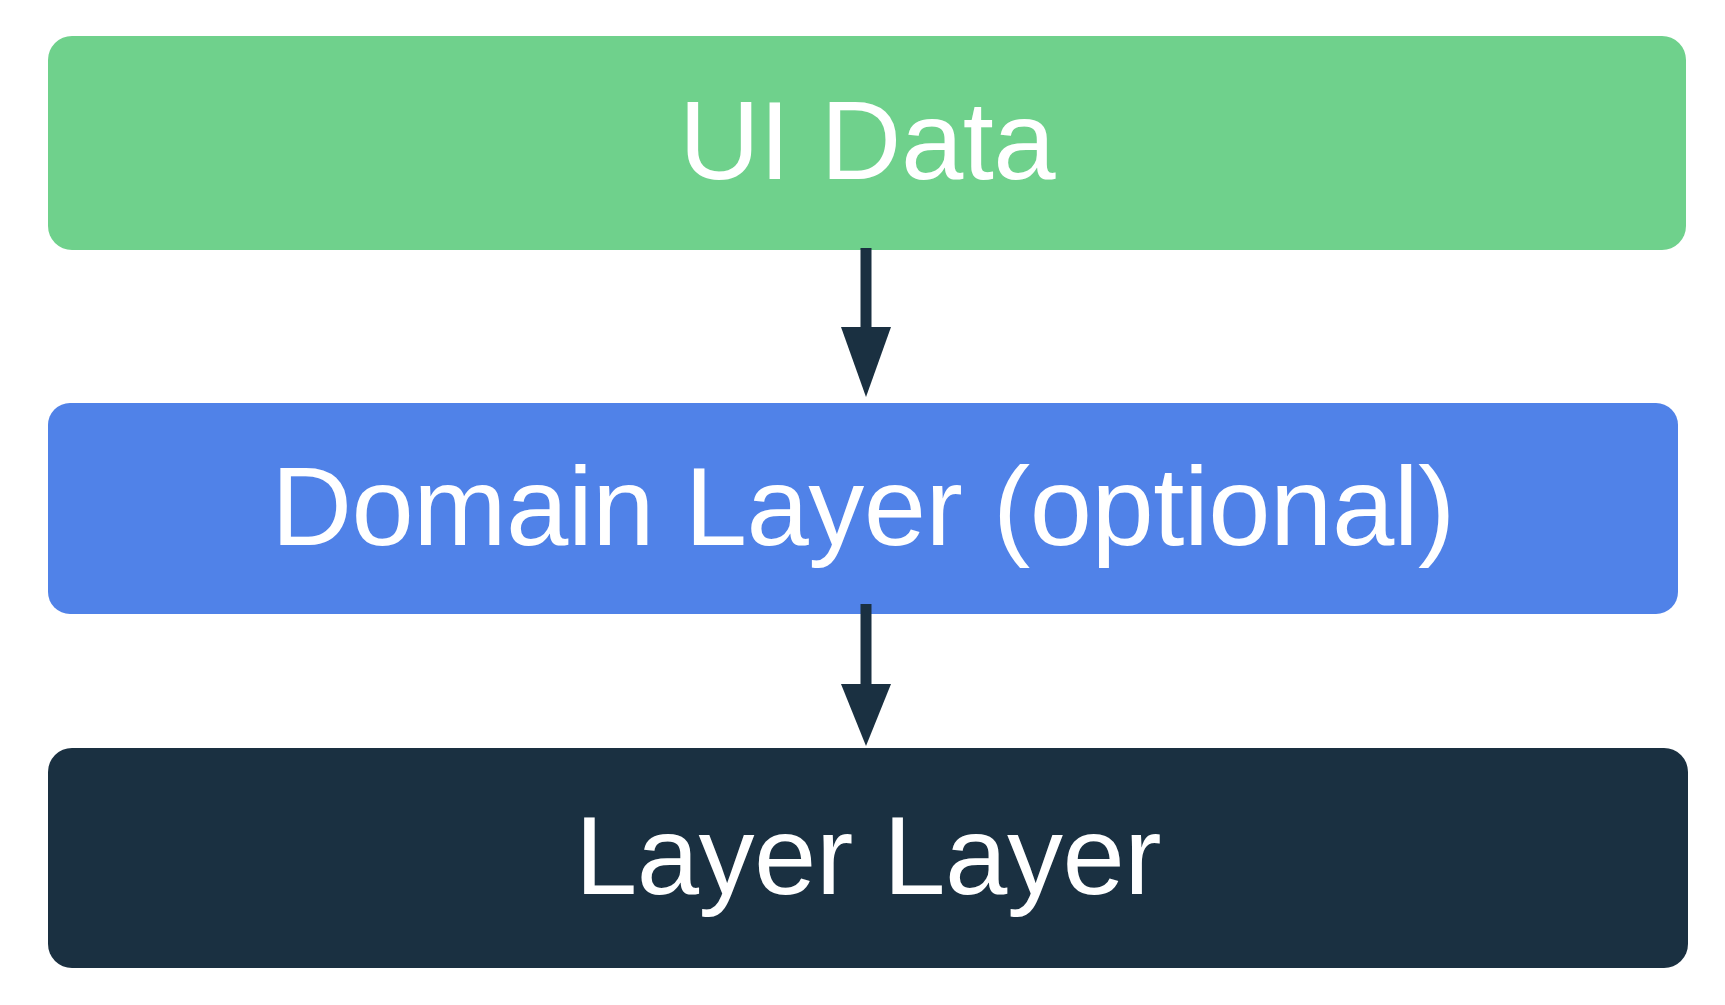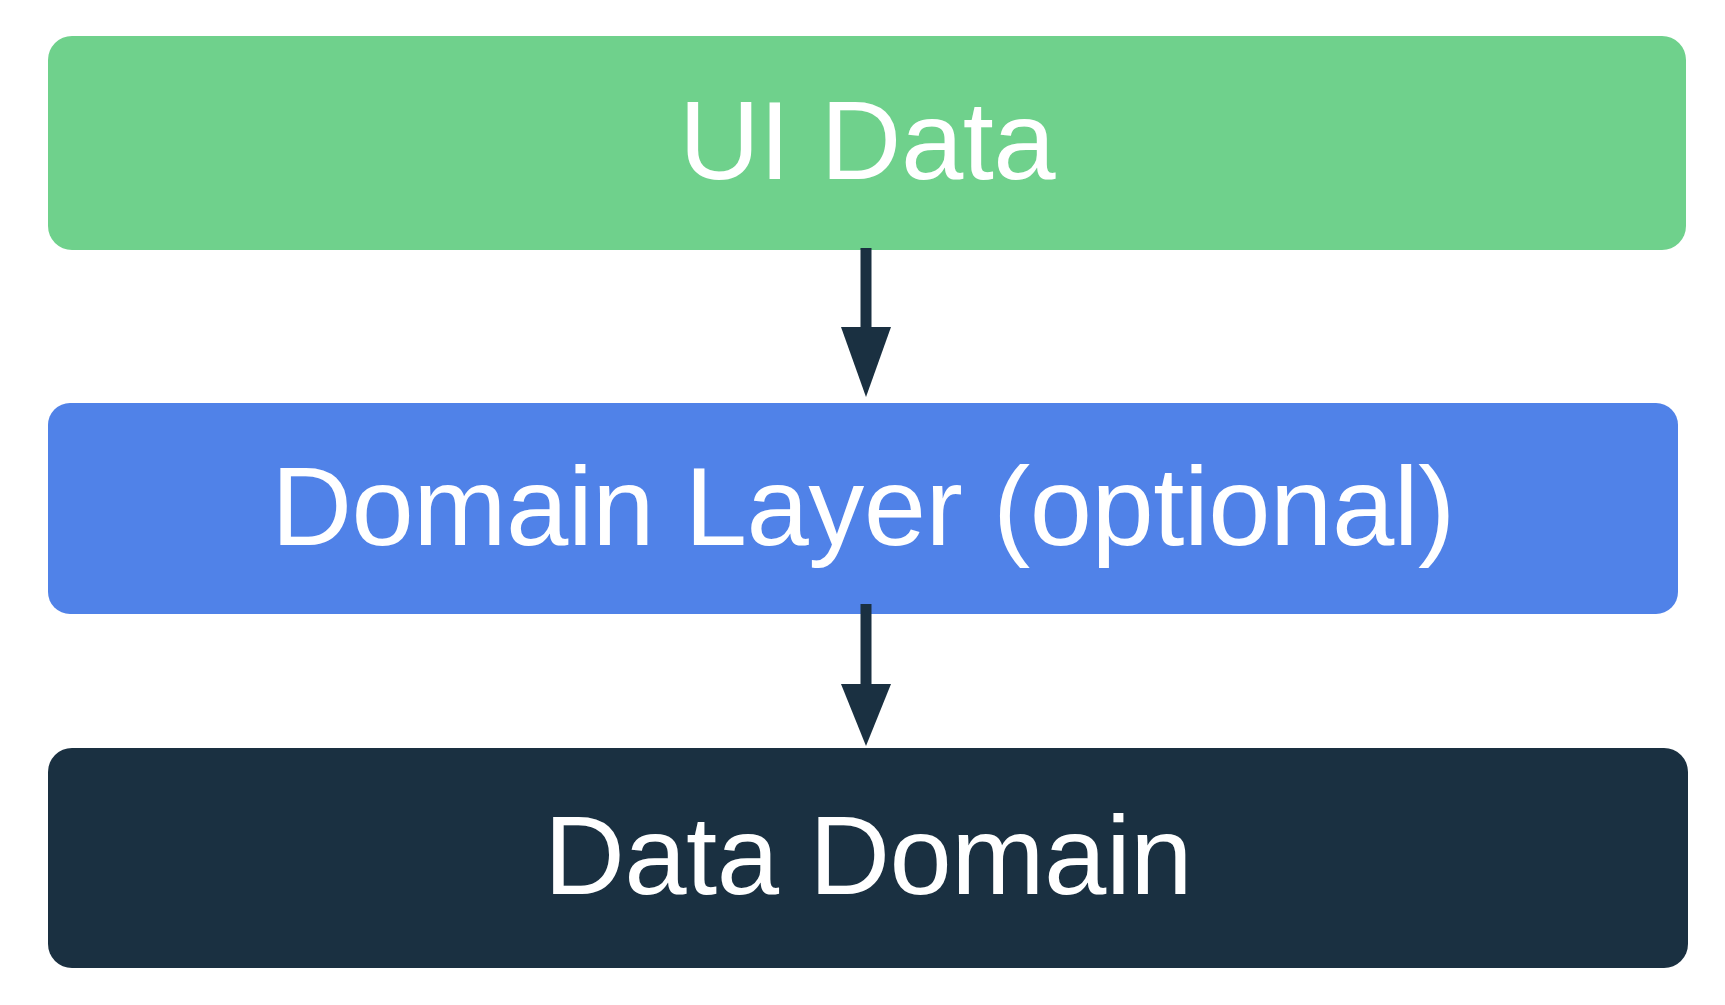--- a/index.html
+++ b/index.html
@@ -131,16 +131,16 @@
   </div>
 
   <div class="arrow arrow-2">
     <svg viewBox="0 0 60 143" xmlns="http://www.w3.org/2000/svg">
       <rect x="24.5" y="0" width="11" height="83" fill="#1A3041"></rect>
       <polygon points="5,80 55,80 30,142" fill="#1A3041"></polygon>
     </svg>
   </div>
 
   <div class="layer-box layer-data">
-    <span class="layer-label">Data Domain</span>
+    <span class="layer-label">Layer Layer</span>
   </div>
 
 </div>
 
 </body></html>

